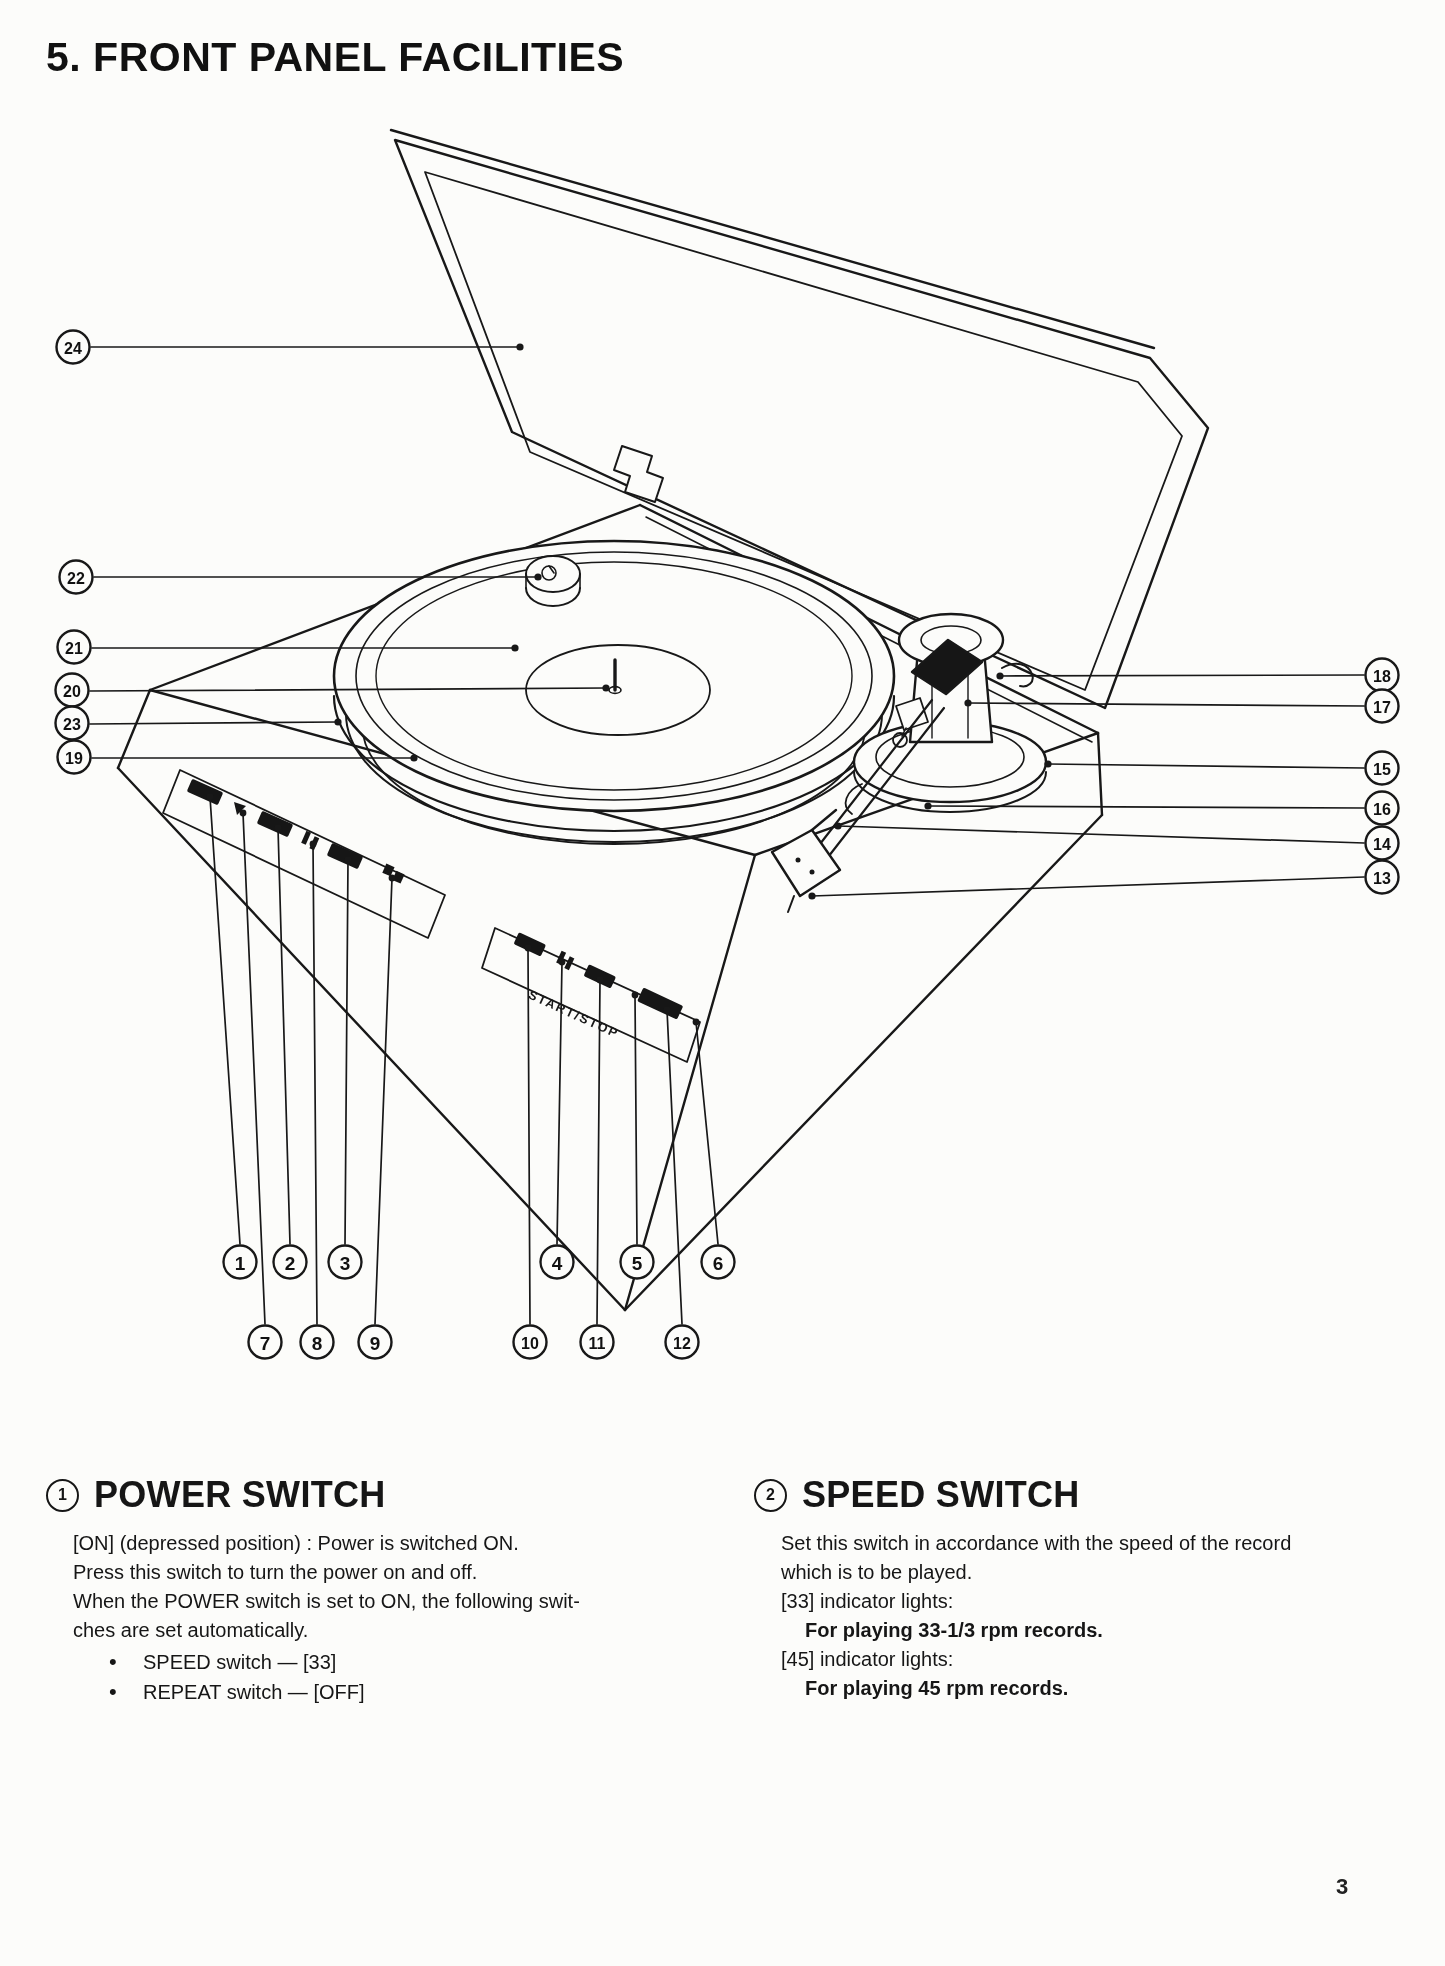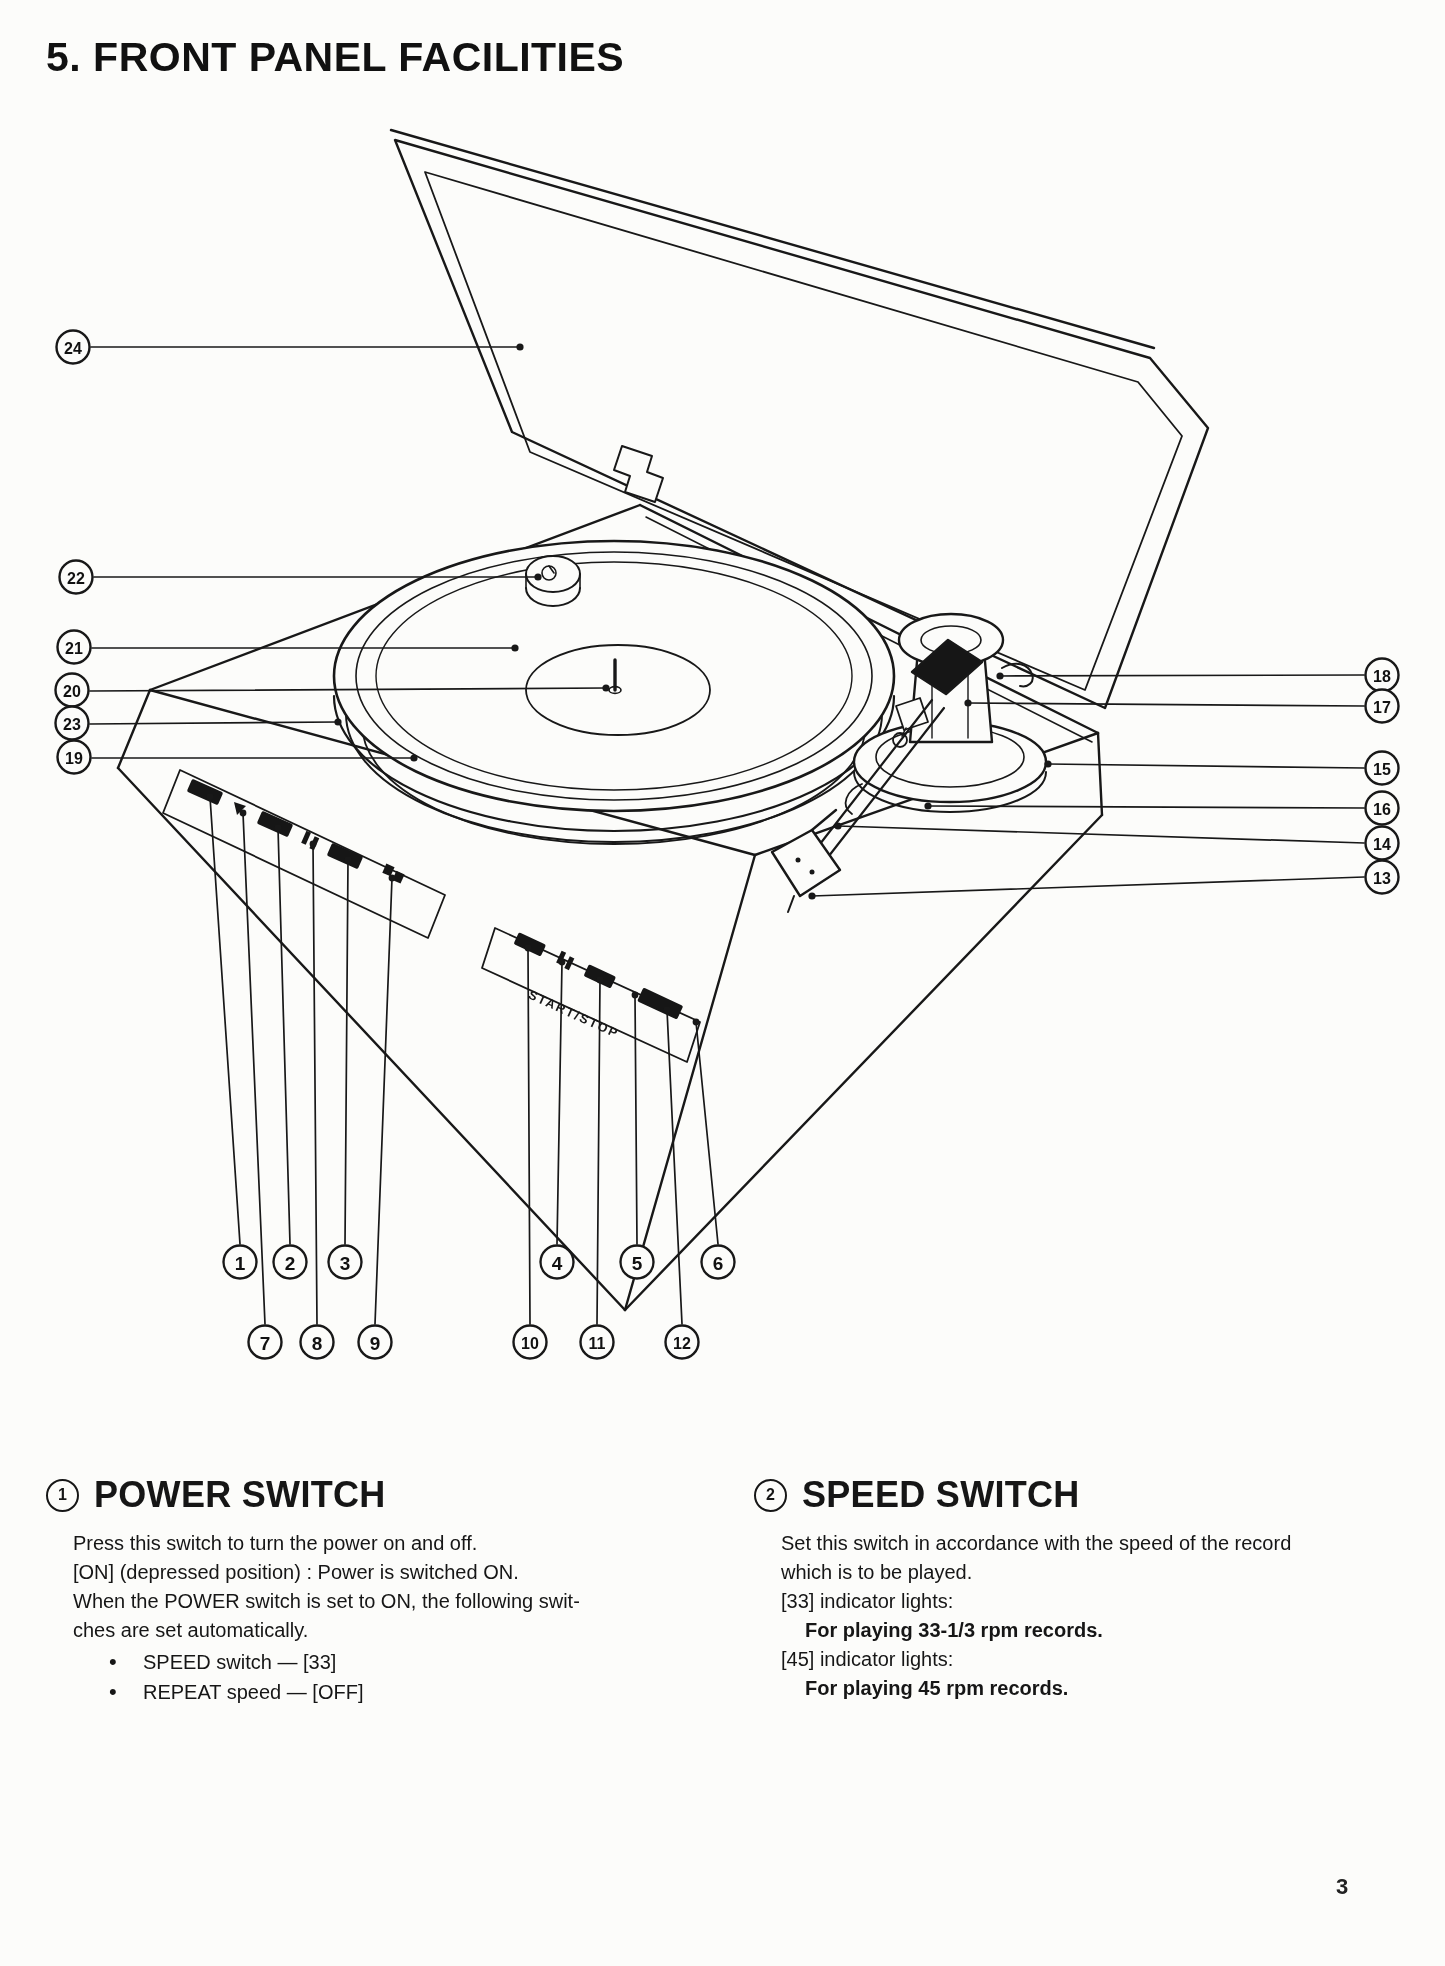--- a/index.html
+++ b/index.html
@@ -293,27 +293,27 @@
       </g>
   </g>
 </svg>
 
 <div class="section sec-left">
   <div class="sec-heading">
     <span class="circ-num">1</span>
     <span class="sec-title">POWER SWITCH</span>
   </div>
   <div class="sec-body">
+    <div class="line">[ON] (depressed position) :  Power is switched ON.</div>
     <div class="line">Press this switch to turn the power on and off.</div>
-    <div class="line">[ON] (depressed position) :  Power is switched ON.</div>
     <div class="line">When the POWER switch is set to ON, the following swit-</div>
     <div class="line">ches are set automatically.</div>
     <div class="bullets">
       <div class="bullet">SPEED switch — [33]</div>
-      <div class="bullet">REPEAT speed — [OFF]</div>
+      <div class="bullet">REPEAT switch — [OFF]</div>
     </div>
   </div>
 </div>
 
 <div class="section sec-right">
   <div class="sec-heading">
     <span class="circ-num">2</span>
     <span class="sec-title">SPEED SWITCH</span>
   </div>
   <div class="sec-body">

